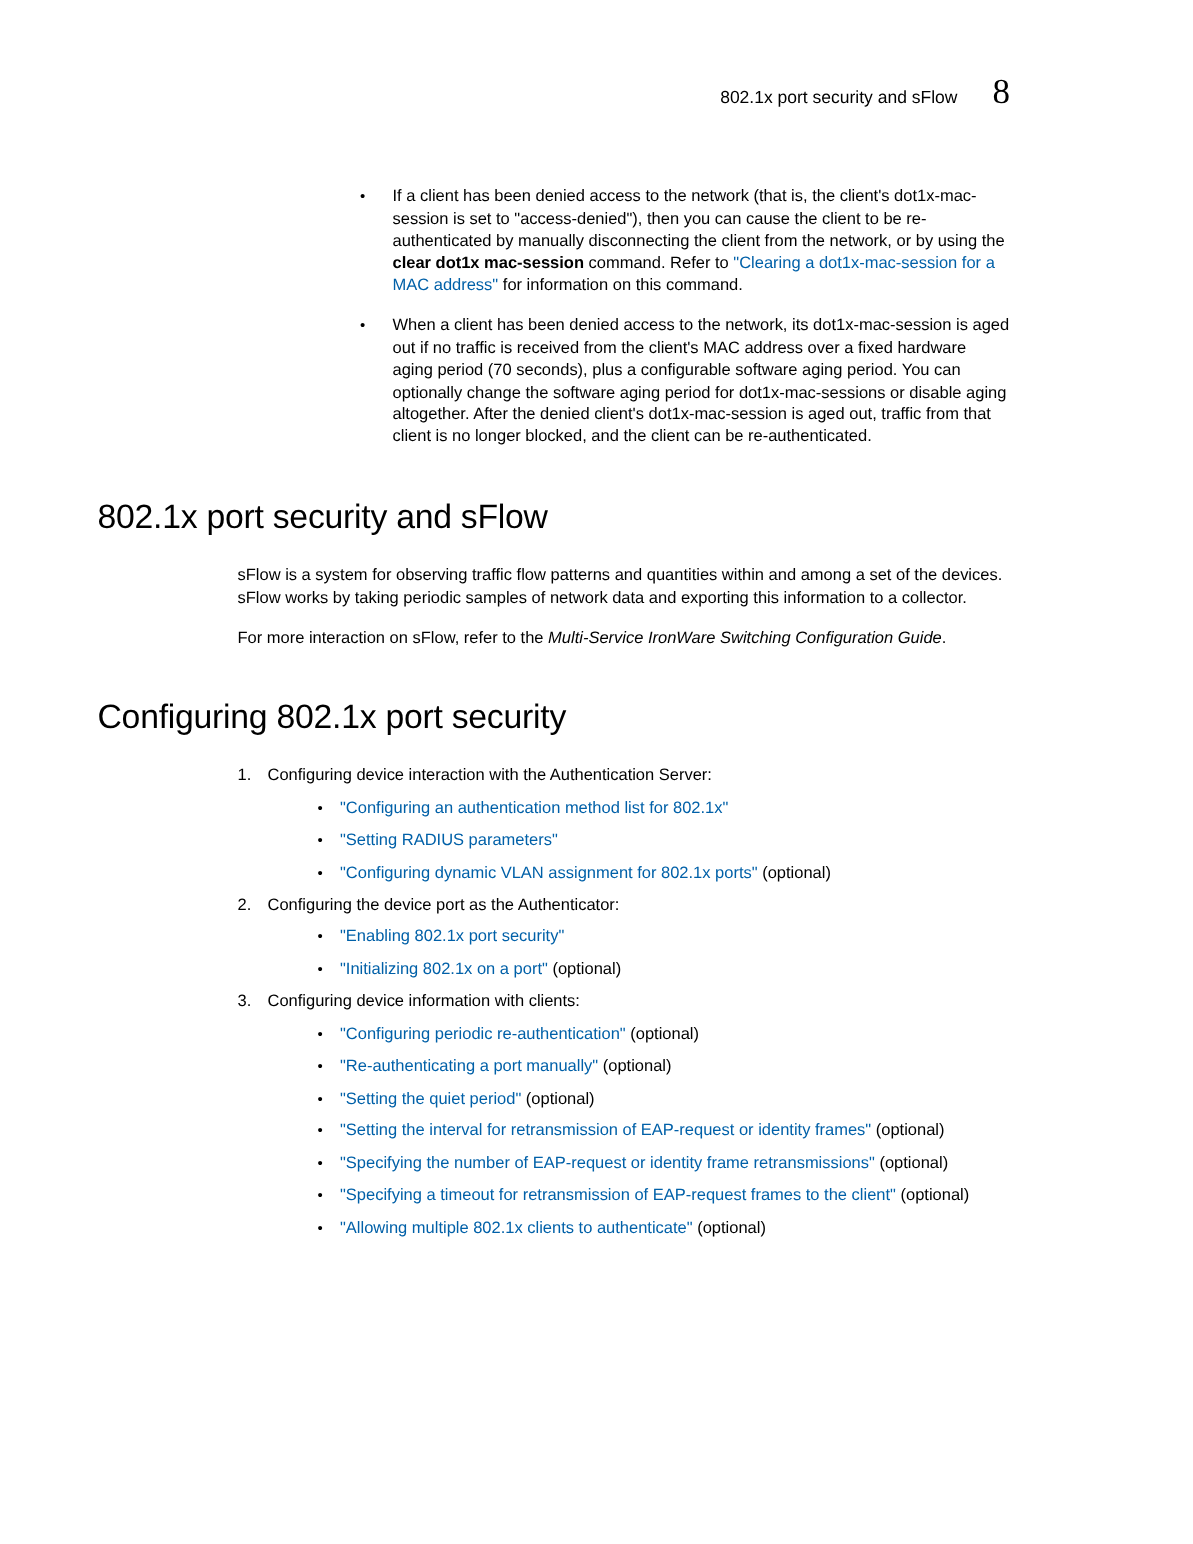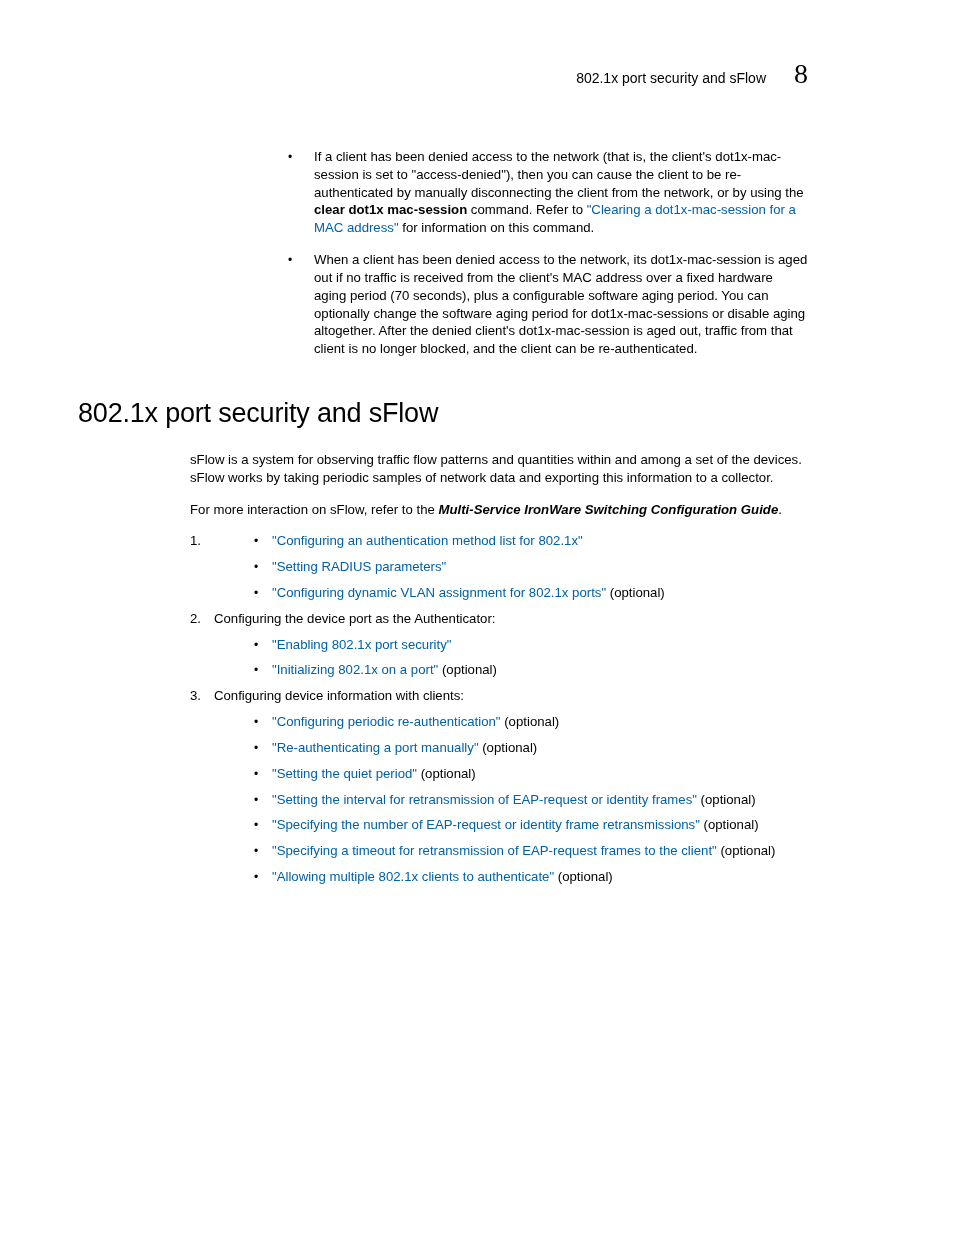--- a/index.html
+++ b/index.html
@@ -60,21 +60,21 @@
     margin: 40px 0 22px 0;
     color: #000;
     letter-spacing: -0.2px;
   }
 
   .para {
     font-size: 13.2px;
     line-height: 1.35;
     margin: 0 0 14px 0;
   }
-  .italic { font-style: italic; font-weight: bold; }
+  .italic { font-style: italic; }
 
   ol.tasks {
     list-style: none;
     padding: 0;
     margin: 0;
     font-size: 13.2px;
     line-height: 1.35;
   }
   ol.tasks > li {
     position: relative;
@@ -129,25 +129,27 @@
   </div>
 
   <h1 class="section">802.1x port security and sFlow</h1>
   <div class="body-indent">
     <p class="para">sFlow is a system for observing traffic flow patterns and quantities within and among a set of the devices. sFlow works by taking periodic samples of network data and exporting this information to a collector.</p>
     <p class="para">
       <span>For more interaction on sFlow, refer to the </span><span class="italic">Multi-Service IronWare Switching Configuration Guide</span><span>.</span>
     </p>
   </div>
 
+  <h1 class="section">Configuring 802.1x port security</h1>
   <div class="body-indent">
 
     <ol class="tasks">
       <li>
         <span class="num">1.</span>
+        <span>Configuring device interaction with the Authentication Server:</span>
         <ul class="sub">
           <li><span class="bullet-dot">•</span><span class="link">"Configuring an authentication method list  for 802.1x"</span><span></span></li>
           <li><span class="bullet-dot">•</span><span class="link">"Setting RADIUS parameters"</span><span></span></li>
           <li><span class="bullet-dot">•</span><span class="link">"Configuring dynamic VLAN assignment for  802.1x ports"</span><span> (optional)</span></li>
         </ul>
       </li>
       <li>
         <span class="num">2.</span>
         <span>Configuring the device port as the Authenticator:</span>
         <ul class="sub">

